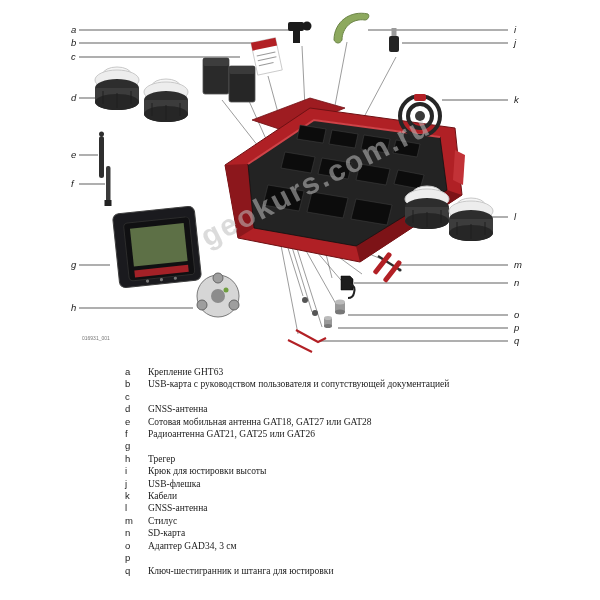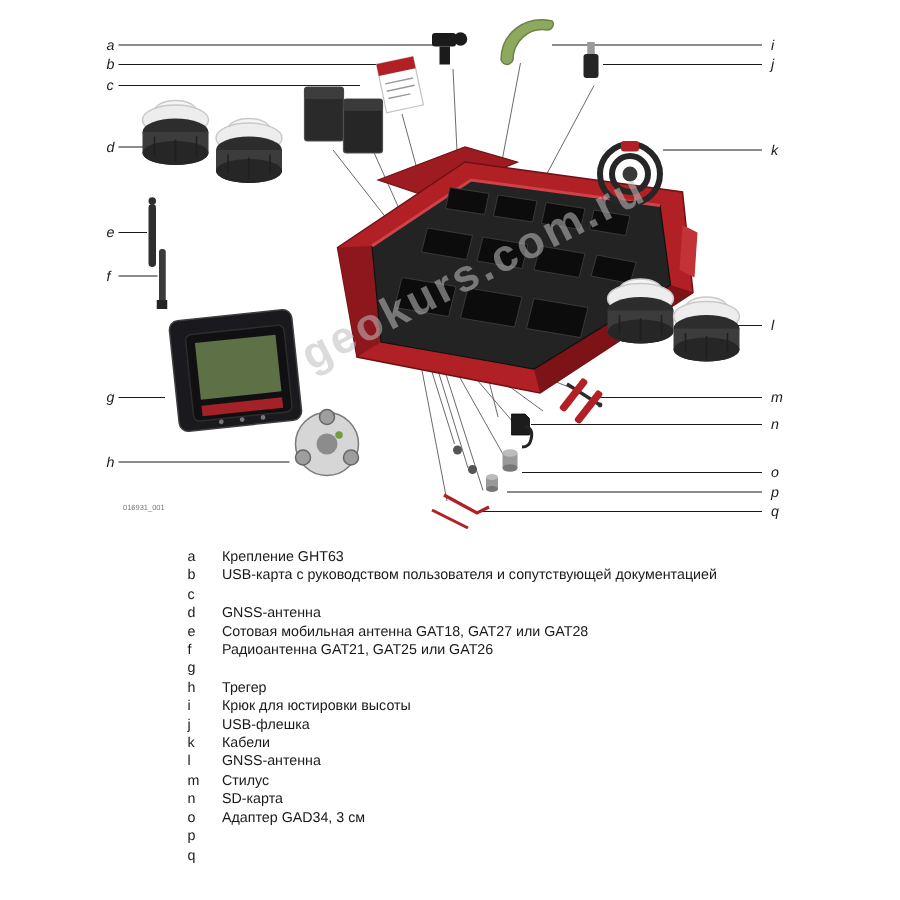--- a/index.html
+++ b/index.html
@@ -4,21 +4,21 @@
 <style>
   html,body { margin:0; padding:0; background:#ffffff; }
   .page {
     position:relative; width:600px; height:600px; background:#ffffff;
     font-family:"Liberation Sans", sans-serif; color:#1a1a1a; overflow:hidden;
   }
   .figure-svg { position:absolute; left:0; top:0; }
   .legend { position:absolute; left:125px; top:366px; width:462px; }
   .legend-row { display:flex; font-size:9.5px; line-height:12.4px; }
   .legend-letter { width:23px; flex:none; }
-  .legend-text { max-width:332px; }
+  .legend-text { max-width:332px;font-family:Liberation Serif, serif; }
 </style>
 </head>
 <body>
 
 <div class="page">
 
   <svg class="figure-svg" width="600" height="362" viewBox="0 0 600 362">
 
     <g stroke="#1a1a1a" stroke-width="0.7">
       <line x1="79" y1="30" x2="297" y2="30"></line>
@@ -301,16 +301,17 @@
       </div>
     <div class="legend-row">
         <span class="legend-letter">o</span>
         <span class="legend-text">Адаптер GAD34, 3 см</span>
       </div>
     <div class="legend-row">
         <span class="legend-letter">p</span>
       </div>
     <div class="legend-row">
         <span class="legend-letter">q</span>
+        <span class="legend-text">Ключ-шестигранник и штанга для юстировки</span>
       </div>
   </div>
 
 </div>
 
 </body></html>

